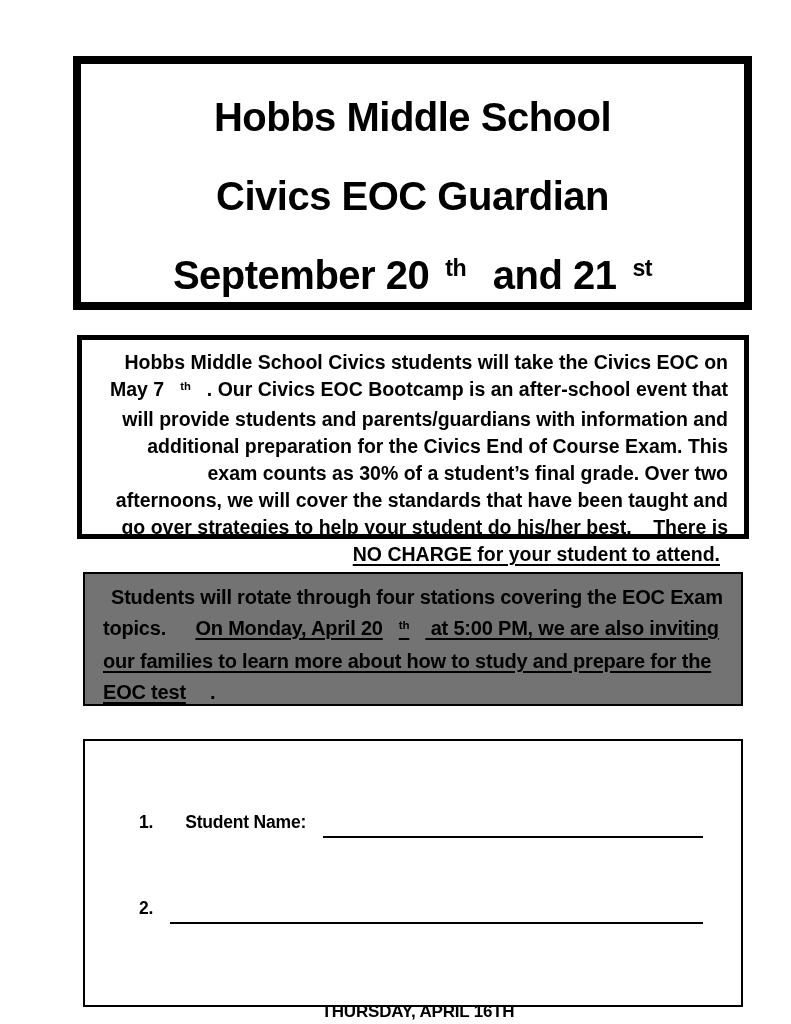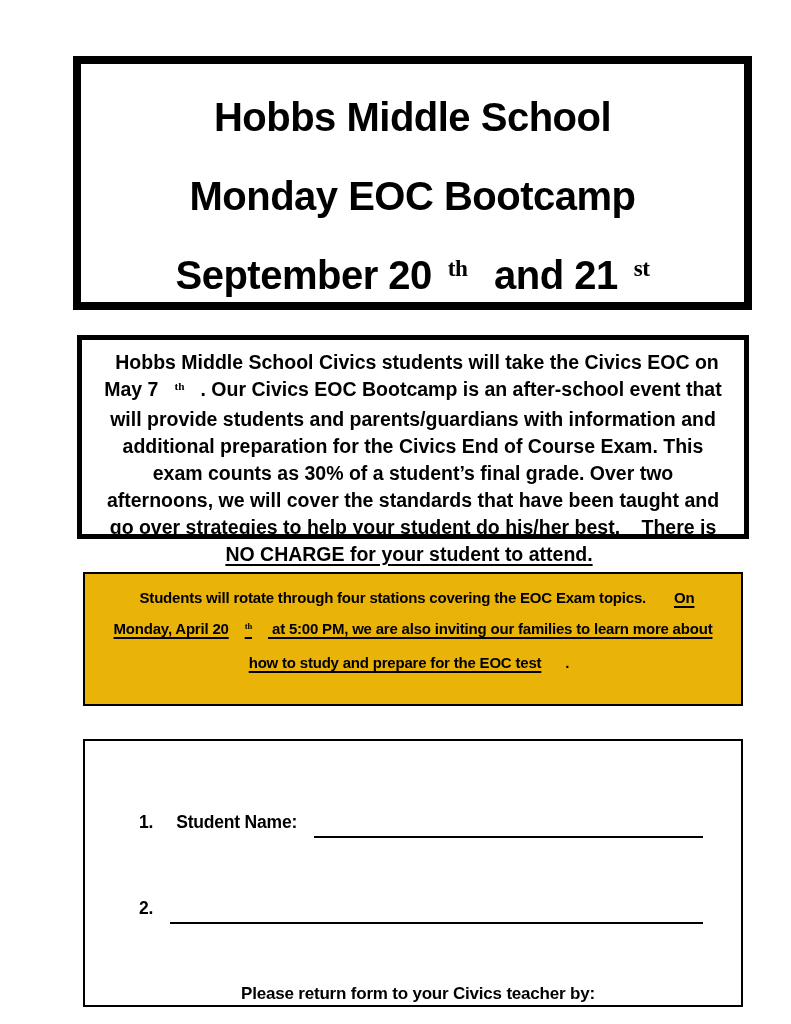--- a/index.html
+++ b/index.html
@@ -31,52 +31,50 @@
     font-weight: 900;
     letter-spacing: -0.5px;
     line-height: 63px;
     white-space: nowrap;
   }
   .title-line sup, .sup {
     font-size: 58%;
     vertical-align: baseline;
     position: relative;
     top: -0.55em;
-    font-family: Liberation Serif, serif;
   }
 
   
   .info-box {
     position: absolute;
     left: 61px; top: 319px;
     width: 672px; height: 204px;
     border: 5px solid #000000;
     background: #ffffff;
     padding: 9px 16px;
-    text-align: center;
+    text-align: right;
     font-size: 19.5px;
     font-weight: 700;
     line-height: 27px;
   }
   .uline {
     text-decoration: underline;
     text-decoration-thickness: 2px;
     text-underline-offset: 3px;
   }
 
   
   .stations-box {
     position: absolute;
     left: 67px; top: 556px;
     width: 660px; height: 134px;
     border: 2px solid #000000;
-    background: #eab308;
+    background: #737373;
     padding: 8px 18px;
-    text-align: center;
-    font-size: 15px;
+    font-size: 20px;
     font-weight: 700;
     line-height: 31px;
     letter-spacing: -0.2px;
   }
 
   
   .form-box {
     position: absolute;
     left: 67px; top: 723px;
     width: 660px; height: 268px;
@@ -86,21 +84,21 @@
     font-weight: 700;
   }
   .form-row {
     display: flex;
     align-items: flex-end;
     font-size: 17.5px;
     letter-spacing: -0.2px;
     margin-bottom: 33px;
   }
   .form-number { white-space: nowrap; }
-  .form-label { white-space: nowrap; margin-left: 7px; }
+  .form-label { white-space: nowrap; margin-left: 16px; }
   .fill-line {
     flex: 1;
     border-bottom: 2.5px solid #000000;
     margin: 0 2px 3px 9px;
     height: 1px;
   }
   .return-note {
     text-align: center;
     font-size: 17px;
     letter-spacing: -0.2px;
@@ -116,21 +114,21 @@
     background: #000000;
   }
 </style>
 </head>
 <body>
 
 <div class="page">
 
   <div class="title-box">
     <div class="title-line">Hobbs Middle School</div>
-    <div class="title-line">Monday EOC Bootcamp</div>
+    <div class="title-line">Civics EOC Guardian</div>
     <div class="title-line"><span>September 20</span><sup>th</sup><span> and 21</span><sup>st</sup></div>
   </div>
 
   <div class="info-box">
     <span>Hobbs Middle School Civics students will take the Civics EOC on May 7</span><sup class="sup">th</sup><span>.  Our Civics EOC Bootcamp is an after-school event that will provide students and parents/guardians with information and additional preparation for the Civics End of Course Exam.  This exam counts as 30% of a student’s final grade.  Over two afternoons, we will cover the standards that have been taught and go over strategies to help your student do his/her best.  </span><span class="uline">There is NO CHARGE for your student to attend.</span>
   </div>
 
   <div class="stations-box">
     <span>Students will rotate through four stations covering the EOC Exam topics.  </span><span class="uline"><span>On Monday, April 20</span><sup class="sup">th</sup><span> at 5:00 PM, we are also inviting our families to learn more about how to study and prepare for the EOC test</span></span><span>.</span>
   </div>
@@ -142,21 +140,20 @@
       <span class="form-label">Student Name:</span>
       <span class="fill-line"></span>
     </div>
 
     <div class="form-row">
       <span class="form-number">2.</span>
       <span class="fill-line"></span>
     </div>
 
     <div class="return-note">
-      <div class="line1">Please return form to your Civics teacher by:</div>
       <div class="line2">THURSDAY, APRIL 16TH</div>
     </div>
 
   </div>
 
   <div class="scan-bar"></div>
 
 </div>
 
 </body></html>

